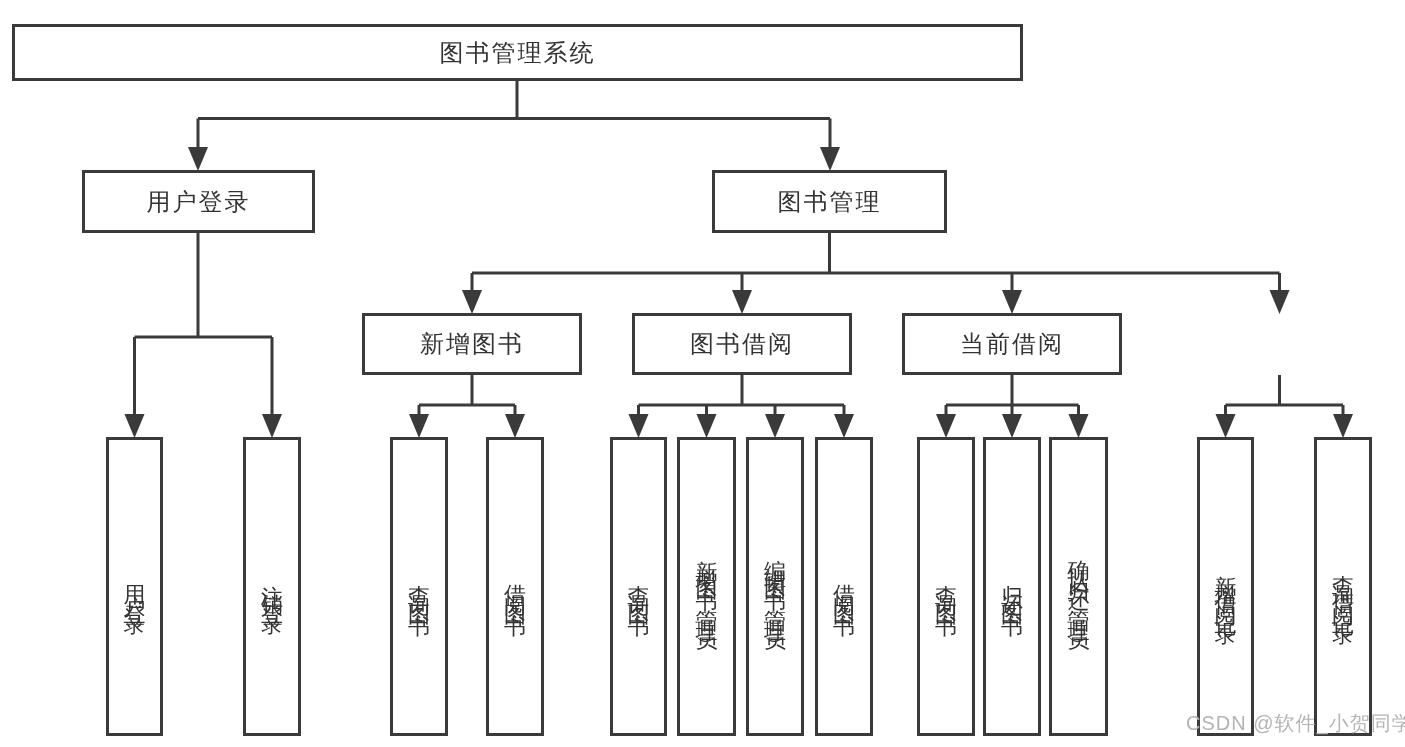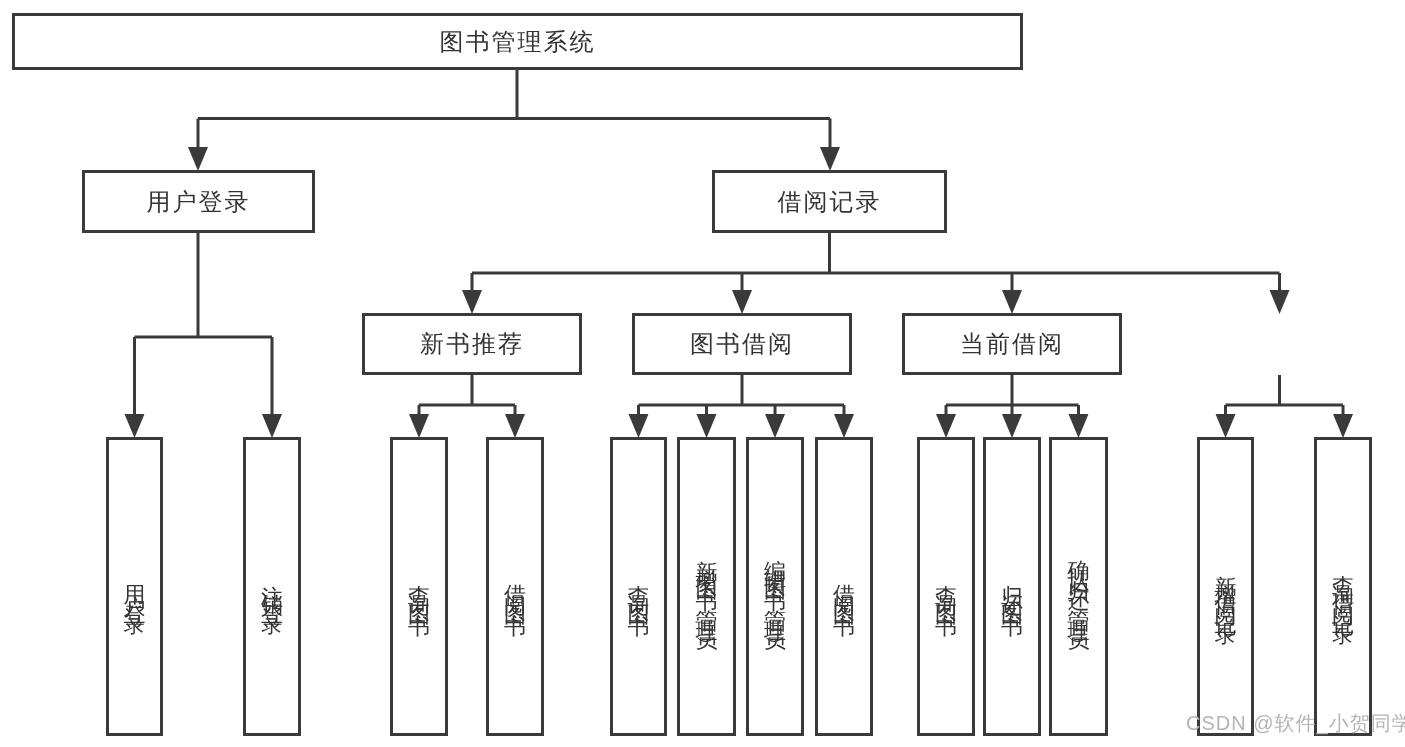--- a/index.html
+++ b/index.html
@@ -16,21 +16,21 @@
   .box.h span{font-size:24px;letter-spacing:2px;white-space:nowrap;}
   .box.v span{
     writing-mode:vertical-rl;text-orientation:mixed;
     font-size:22px;letter-spacing:10px;line-height:1;white-space:nowrap;
   }
   .watermark{
     position:absolute;left:1186px;top:710px;z-index:6;
     font-size:20px;color:#b4b4b4;letter-spacing:1px;white-space:nowrap;
   }
   
-  #n-root{left:12px;top:13px;width:1011px;height:57px}
+  #n-root{left:12px;top:24px;width:1011px;height:57px}
   #n-l2a{left:82px;top:170px;width:233px;height:63px}
   #n-l2b{left:712px;top:170px;width:235px;height:63px}
   #n-l3a{left:362px;top:313px;width:220px;height:62px}
   #n-l3b{left:632px;top:313px;width:220px;height:62px}
   #n-l3c{left:902px;top:313px;width:220px;height:62px}
   #n-l3d{left:1172px;top:313px;width:215px;height:62px}
   #n-a1{left:106px;top:437px;width:57px;height:299px}
   #n-a2{left:243px;top:437px;width:58px;height:299px}
   #n-b1{left:390px;top:437px;width:58px;height:299px}
   #n-b2{left:486px;top:437px;width:58px;height:299px}
@@ -90,25 +90,25 @@
   </svg>
 
   <div class="box h" id="n-root">
     <span>图书管理系统</span>
   </div>
 
   <div class="box h" id="n-l2a">
     <span>用户登录</span>
   </div>
   <div class="box h" id="n-l2b">
-    <span>借阅记录</span>
+    <span>图书管理</span>
   </div>
 
   <div class="box h" id="n-l3a">
-    <span>新书推荐</span>
+    <span>新增图书</span>
   </div>
   <div class="box h" id="n-l3b">
     <span>图书借阅</span>
   </div>
   <div class="box h" id="n-l3c">
     <span>当前借阅</span>
   </div>
 
   <div class="box v" id="n-a1">
     <span>用户登录</span>

